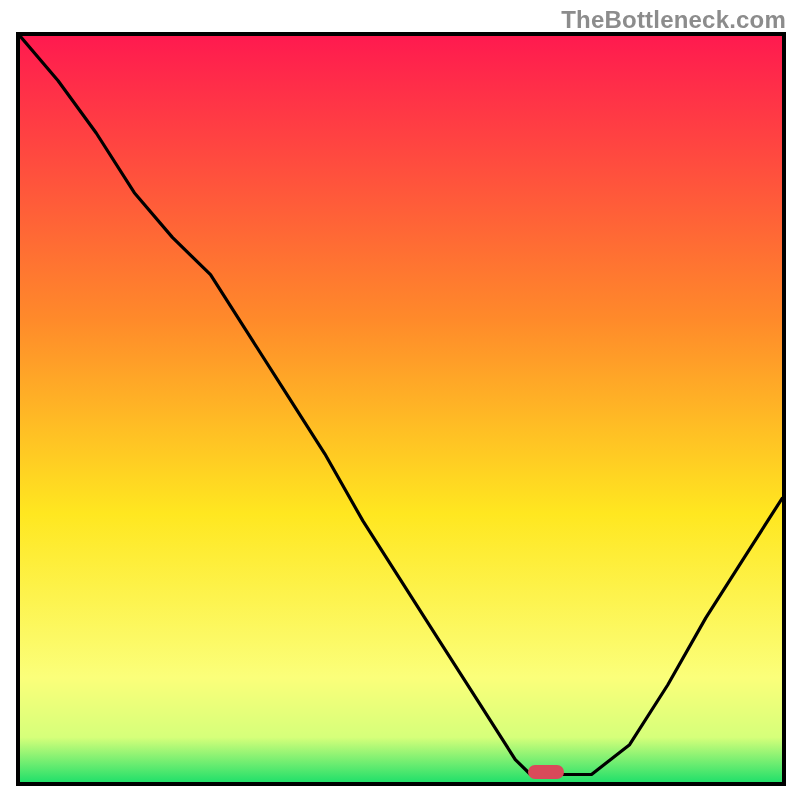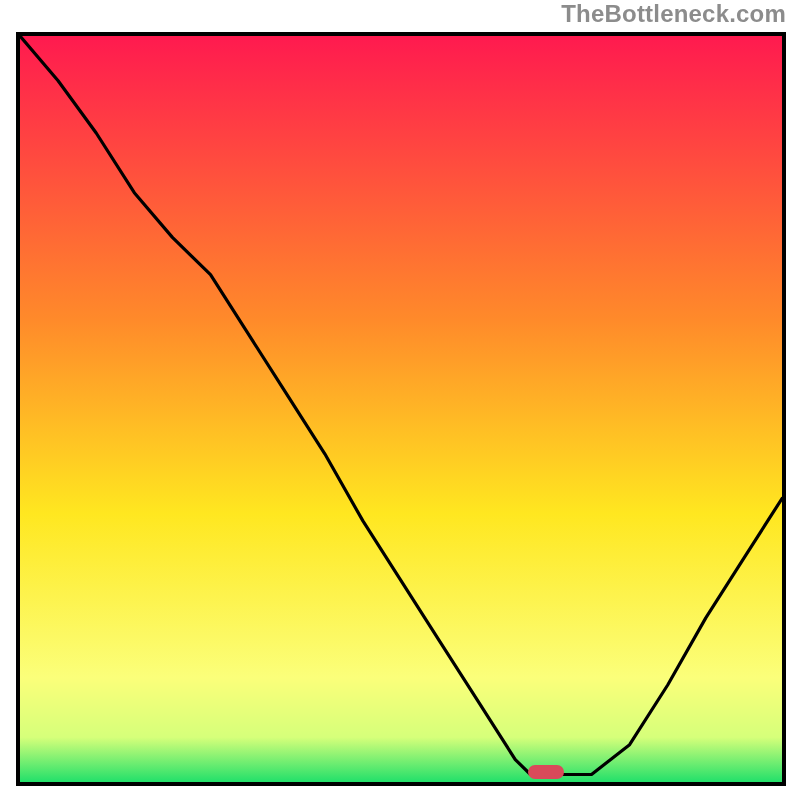--- a/index.html
+++ b/index.html
@@ -1,20 +1,20 @@
 <!DOCTYPE html>
 <html><head>
 <meta charset="utf-8">
 <style>
   * { margin: 0; padding: 0; box-sizing: border-box; }
   html, body { width: 800px; height: 800px; overflow: hidden; background: #fff; }
   .container { position: relative; width: 800px; height: 800px; }
   .watermark {
     position: absolute;
-    top: 0;
+    top: 6px;
     right: 14px;
     font-family: Arial, Helvetica, sans-serif;
     font-size: 24px;
     font-weight: bold;
     color: #8c8c8c;
     letter-spacing: 0.2px;
   }
   .plot-frame {
     position: absolute;
     left: 16px;

